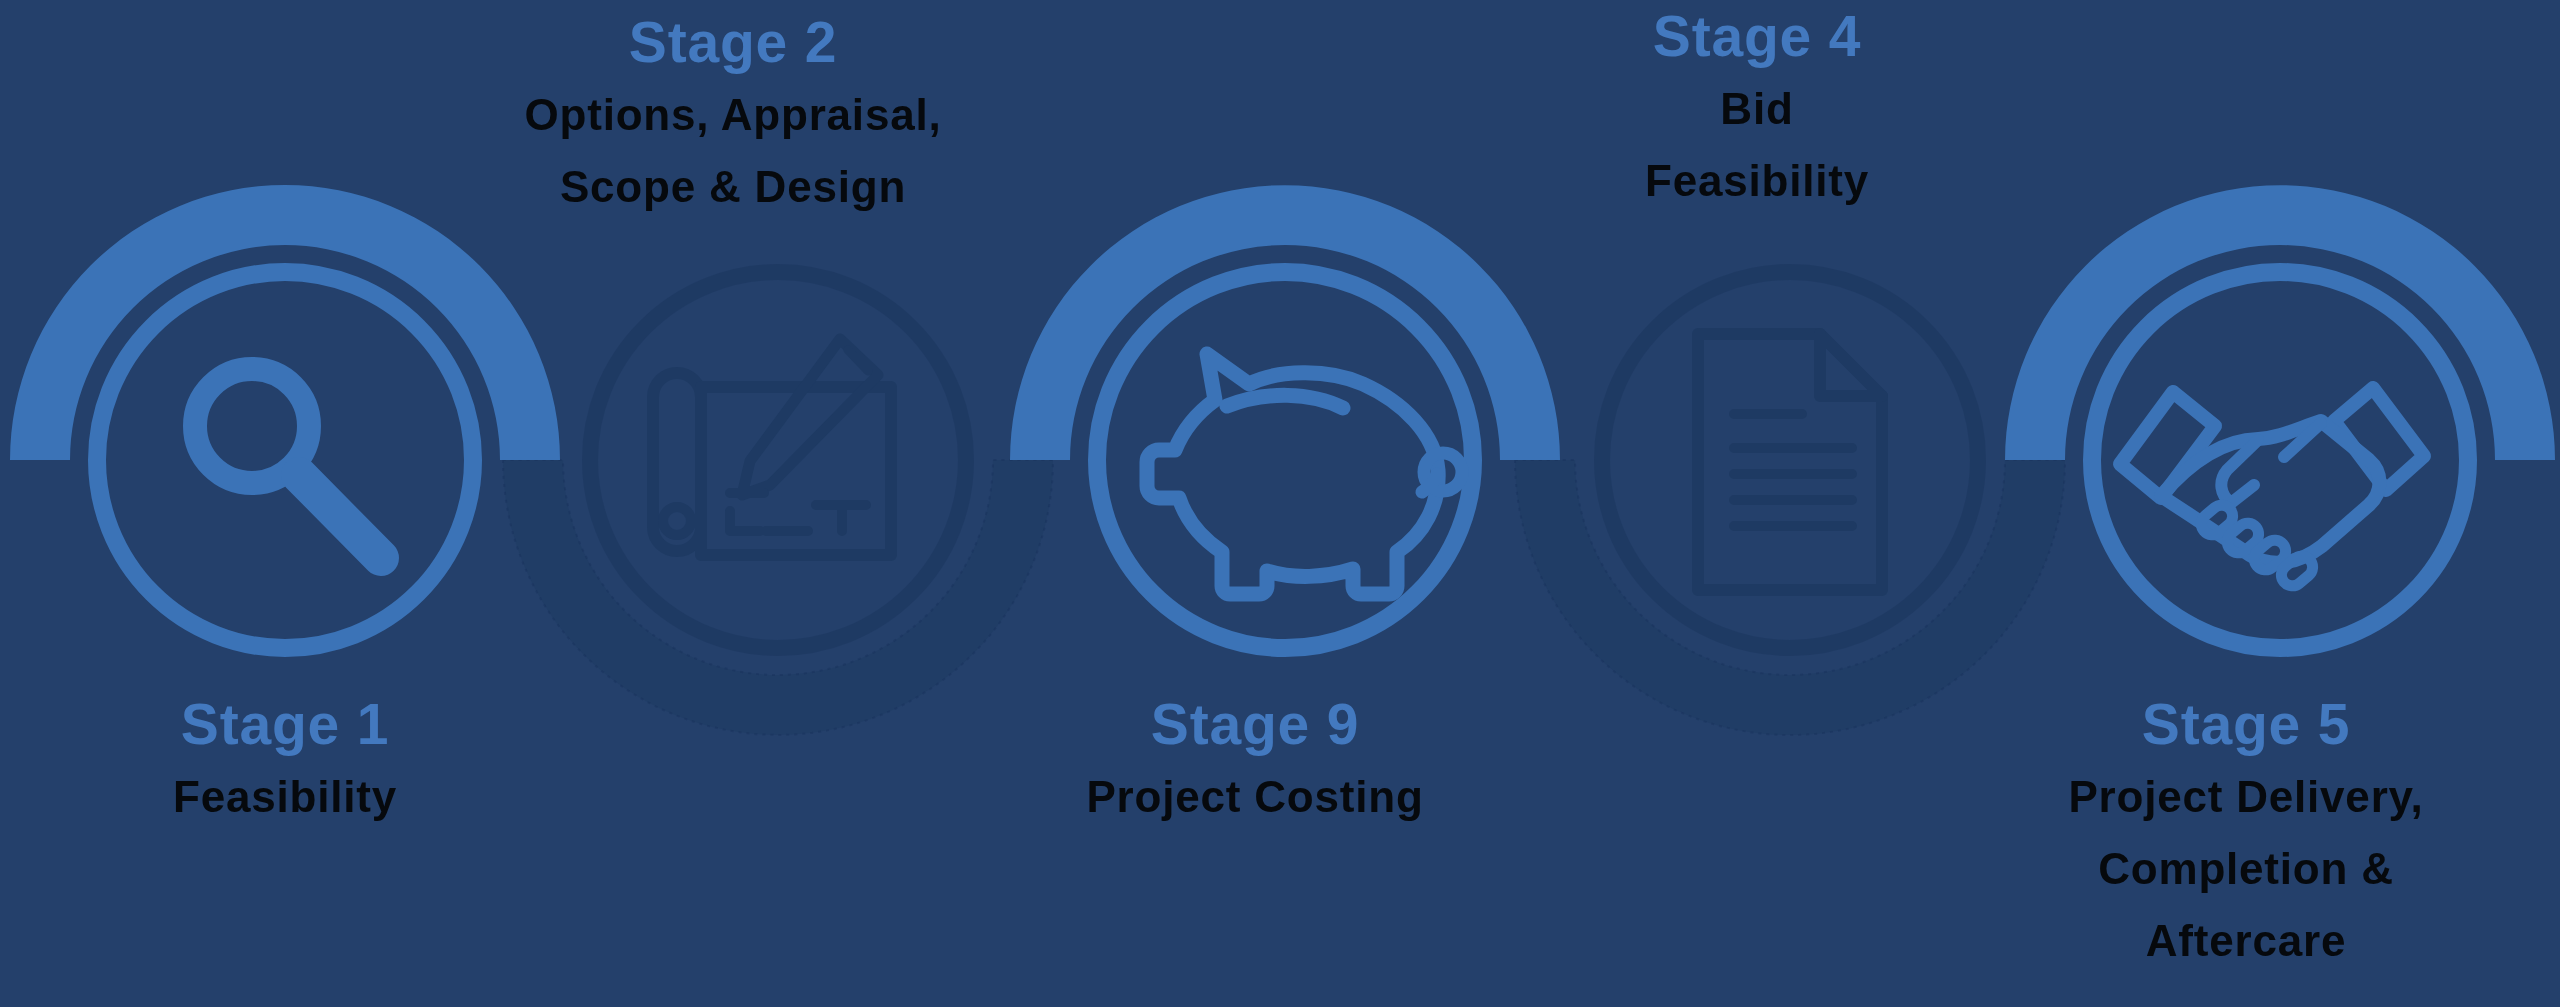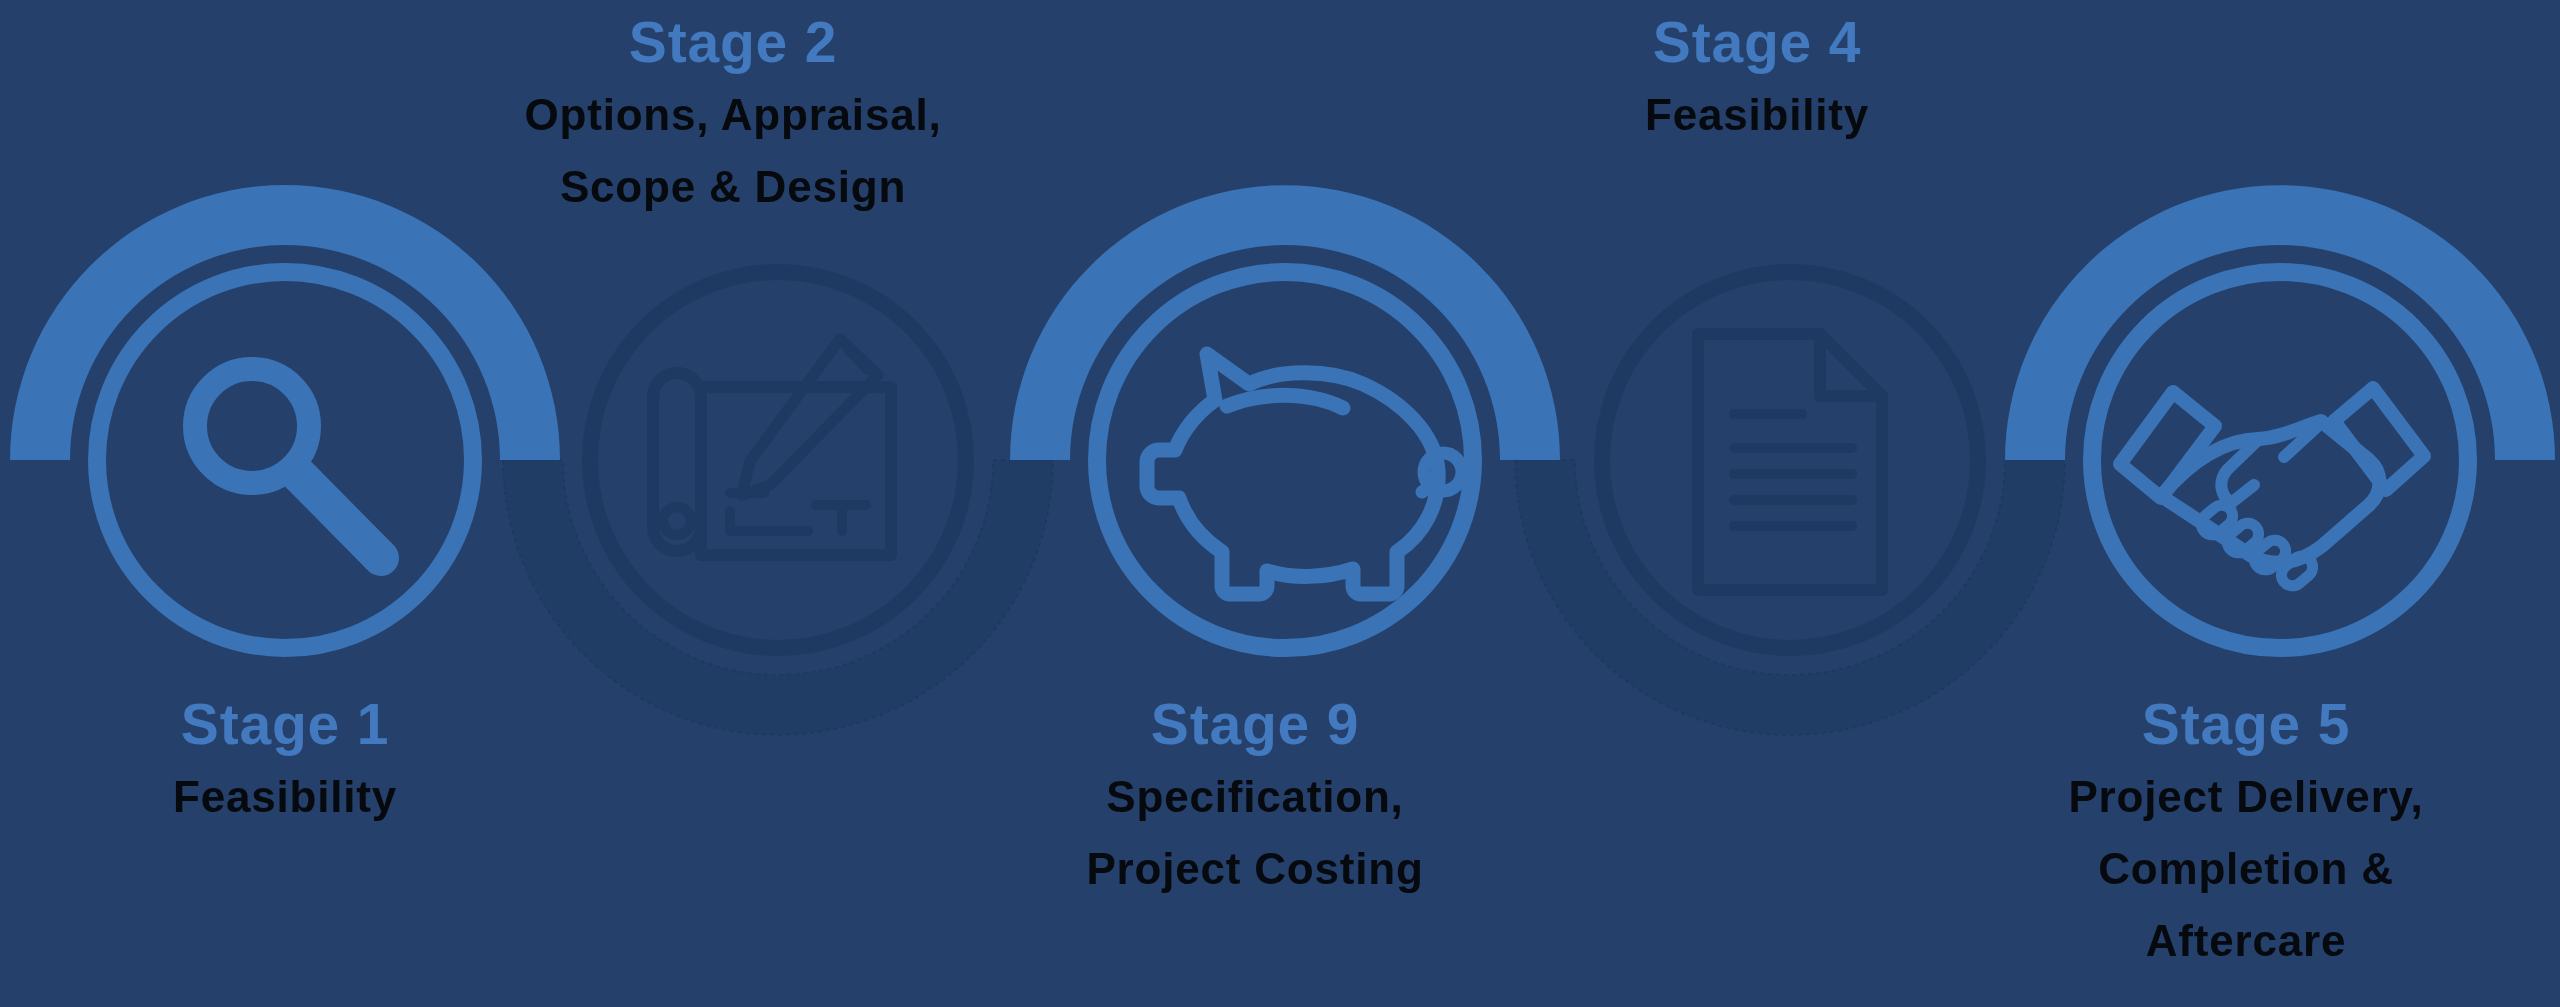--- a/index.html
+++ b/index.html
@@ -98,26 +98,26 @@
   </div>
 
   <div class="label" style="left:733px;top:6px">
     <div class="t">Stage 2</div>
     <div class="l">Options, Appraisal,</div>
     <div class="l">Scope &amp; Design</div>
   </div>
 
   <div class="label" style="left:1255px;top:688px">
     <div class="t">Stage 9</div>
-    <div class="l">Specification,</div>
     <div class="l">Project Costing</div>
   </div>
 
-  <div class="label" style="left:1757px;top:6px">
+  <div class="label" style="left:1757px;top:0">
     <div class="t">Stage 4</div>
+    <div class="l">Bid</div>
     <div class="l">Feasibility</div>
   </div>
 
   <div class="label" style="left:2246px;top:688px">
     <div class="t">Stage 5</div>
     <div class="l">Project Delivery,</div>
     <div class="l">Completion &amp;</div>
     <div class="l">Aftercare</div>
   </div>
 

